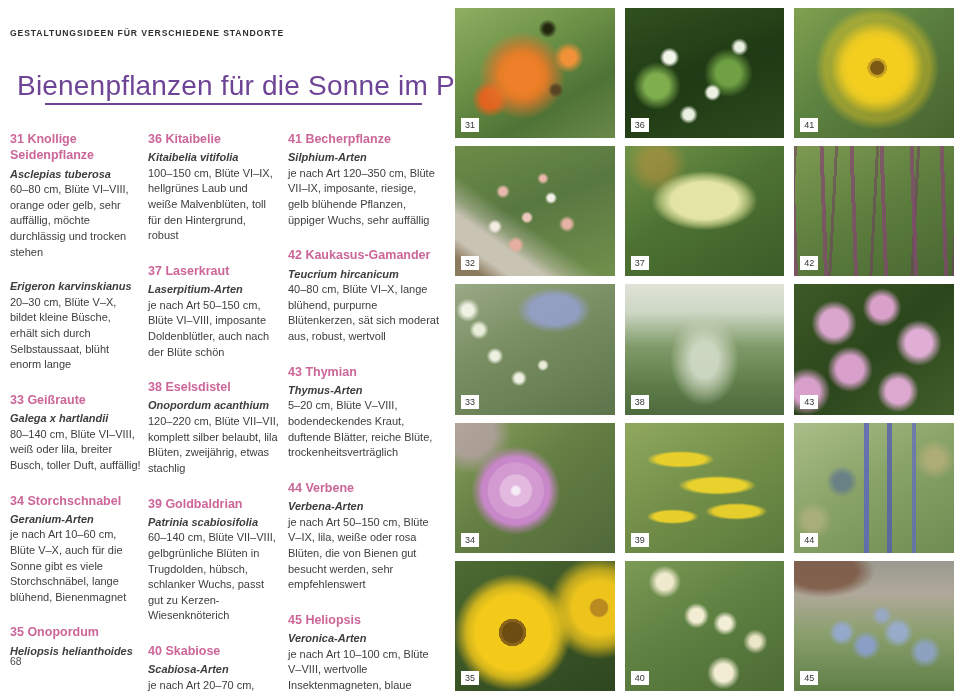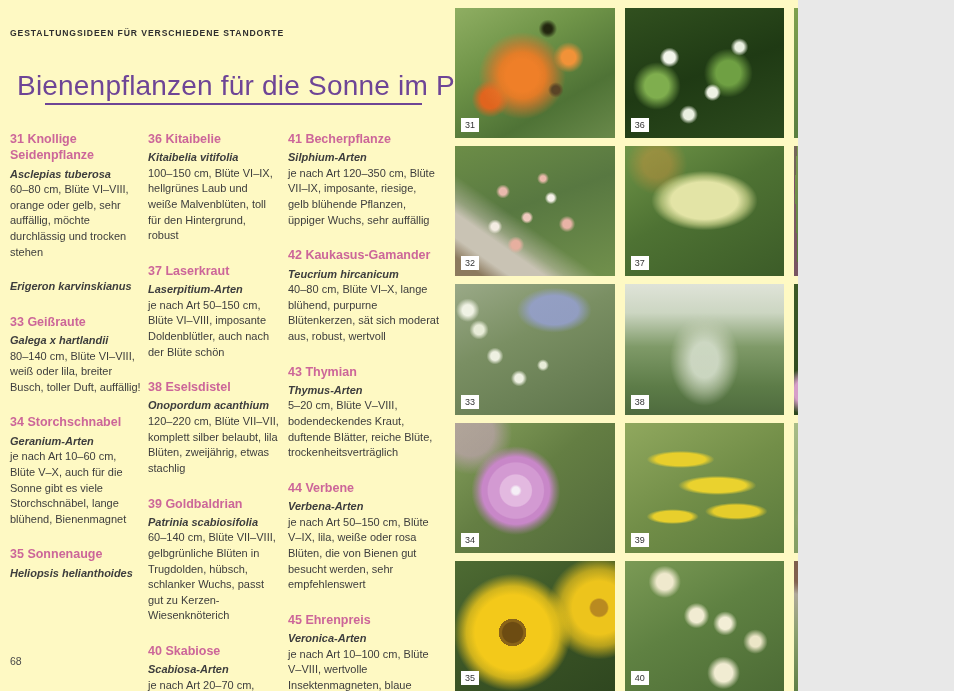--- a/index.html
+++ b/index.html
@@ -4,21 +4,21 @@
 <style>
   :root{
     --title-purple:#6e4596;
     --heading-pink:#cc6699;
     --body-text:#3d3d3d;
     --eyebrow-text:#2f2f2f;
   }
   *{box-sizing:border-box;margin:0;padding:0;}
   html,body{background:#e8e8e8;}
   body{font-family:"Liberation Sans","DejaVu Sans",sans-serif;}
-  .page{position:relative;width:798px;height:691px;background:#fef9c3;overflow:hidden;}
+  .page{position:relative;width:954px;height:691px;background:#ffffff;overflow:hidden;}
 
   .eyebrow{position:absolute;left:10px;top:28px;font-size:8.6px;letter-spacing:.9px;
     color:var(--eyebrow-text);font-weight:bold;}
   .title{position:absolute;left:17px;top:70px;font-size:28px;color:var(--title-purple);
     font-weight:normal;letter-spacing:.2px;}
   .title-rule{position:absolute;left:45px;top:103px;width:377px;height:1.5px;
     background:var(--title-purple);}
 
   .col{position:absolute;top:131px;}
   .col-1{left:10px;width:131px;}
@@ -143,33 +143,34 @@
   <div class="title-rule"></div>
 
   <div class="col col-1">
     <div class="entry">
       <h3 class="entry-head"><span>31</span> <span>Knollige Seidenpflanze</span></h3>
       <div class="entry-latin">Asclepias tuberosa</div>
       <div class="entry-text">60–80 cm, Blüte VI–VIII, orange oder gelb, sehr auffällig, möchte durchlässig und trocken stehen</div>
     </div>
     <div class="entry">
       <div class="entry-latin">Erigeron karvinskianus</div>
+      <div class="entry-text">20–30 cm, Blüte V–X, bildet kleine Büsche, erhält sich durch Selbstaussaat, blüht enorm lange</div>
     </div>
     <div class="entry">
       <h3 class="entry-head"><span>33</span> <span>Geißraute</span></h3>
       <div class="entry-latin">Galega x hartlandii</div>
       <div class="entry-text">80–140 cm, Blüte VI–VIII, weiß oder lila, breiter Busch, toller Duft, auffällig!</div>
     </div>
     <div class="entry">
       <h3 class="entry-head"><span>34</span> <span>Storchschnabel</span></h3>
       <div class="entry-latin">Geranium-Arten</div>
       <div class="entry-text">je nach Art 10–60 cm, Blüte V–X, auch für die Sonne gibt es viele Storchschnäbel, lange blühend, Bienenmagnet</div>
     </div>
     <div class="entry">
-      <h3 class="entry-head"><span>35</span> <span>Sonnenauge</span></h3>
+      <h3 class="entry-head"><span>35</span> <span>Onopordum</span></h3>
       <div class="entry-latin">Heliopsis helianthoides</div>
 
     </div>
   </div>
 
   <div class="col col-2">
     <div class="entry">
       <h3 class="entry-head"><span>36</span> <span>Kitaibelie</span></h3>
       <div class="entry-latin">Kitaibelia vitifolia</div>
       <div class="entry-text">100–150 cm, Blüte VI–IX, hellgrünes Laub und weiße Malvenblüten, toll für den Hintergrund, robust</div>
@@ -211,21 +212,21 @@
       <h3 class="entry-head"><span>43</span> <span>Thymian</span></h3>
       <div class="entry-latin">Thymus-Arten</div>
       <div class="entry-text">5–20 cm, Blüte V–VIII, bodendeckendes Kraut, duftende Blätter, reiche Blüte, trockenheitsverträglich</div>
     </div>
     <div class="entry">
       <h3 class="entry-head"><span>44</span> <span>Verbene</span></h3>
       <div class="entry-latin">Verbena-Arten</div>
       <div class="entry-text">je nach Art 50–150 cm, Blüte V–IX, lila, weiße oder rosa Blüten, die von Bienen gut besucht werden, sehr empfehlenswert</div>
     </div>
     <div class="entry">
-      <h3 class="entry-head"><span>45</span> <span>Ehrenpreis</span></h3>
+      <h3 class="entry-head"><span>45</span> <span>Heliopsis</span></h3>
       <div class="entry-latin">Veronica-Arten</div>
       <div class="entry-text">je nach Art 10–100 cm, Blüte V–VIII, wertvolle Insektenmagneten, blaue Blütenkerzen, hohe Stauden genauso wie Steingartenpflanzen</div>
     </div>
   </div>
 
   <div class="page-number">68</div>
 
   <div class="photo-grid">
     <div class="photo p31">
         <span class="photo-label">31</span>

